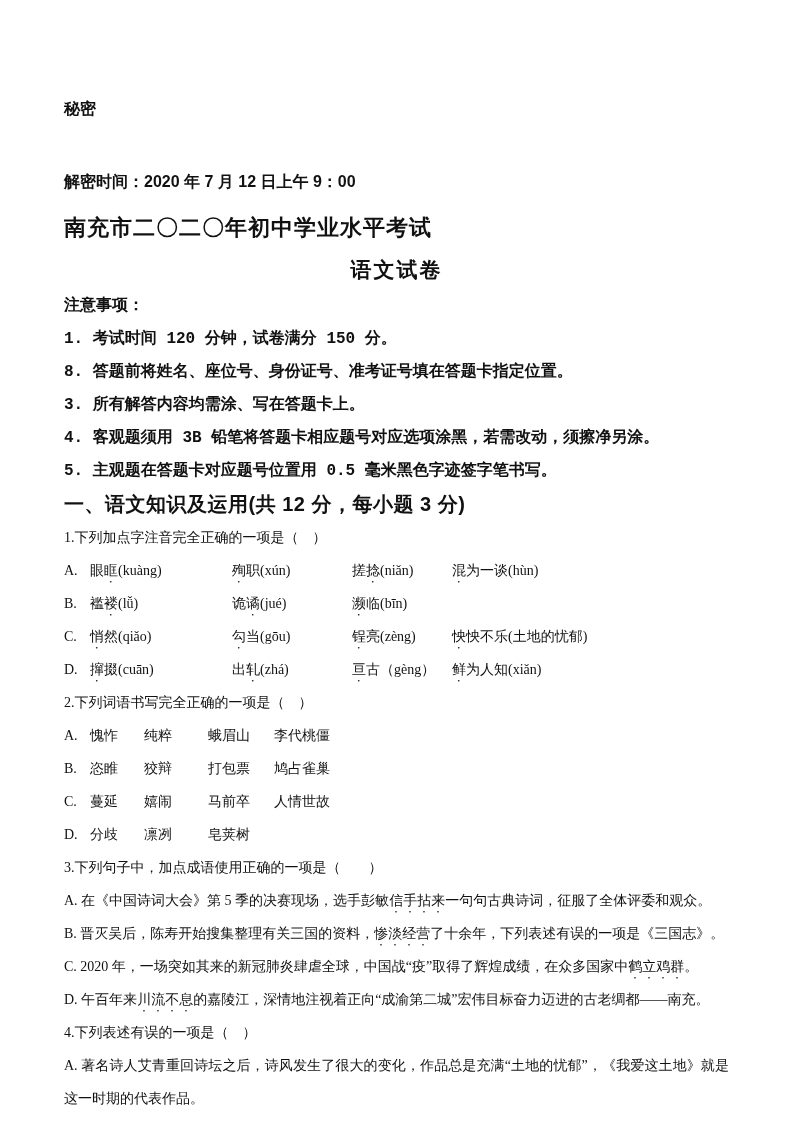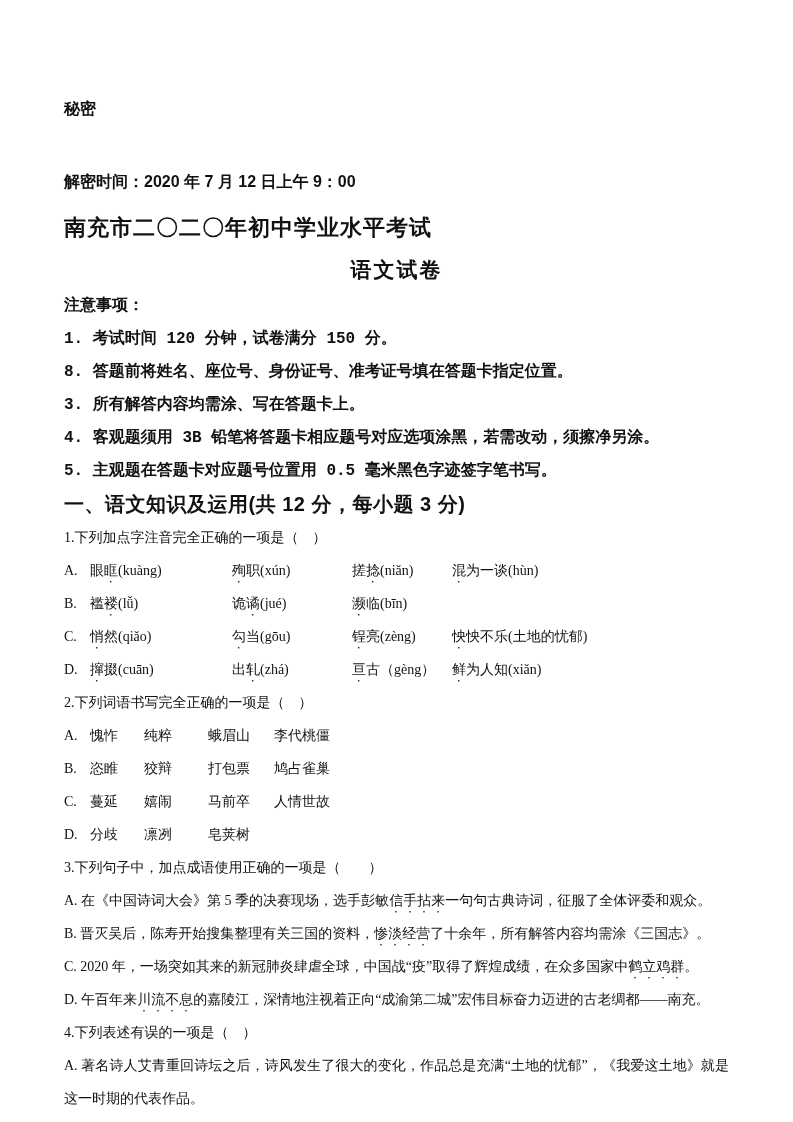--- a/index.html
+++ b/index.html
@@ -118,20 +118,20 @@
   </div>
   <div class="opt-grid grid-q2">
     <span>D.</span>
     <span>分歧</span>
     <span>凛冽</span>
     <span>皂荚树</span>
   </div>
 
   <div class="stem">3.下列句子中，加点成语使用正确的一项是（　　）</div>
   <div class="para"><span>A.  在《中国诗词大会》第 5 季的决赛现场，选手彭敏</span><span class="em-dot">信手拈来</span><span>一句句古典诗词，征服了全体评委和观众。</span></div>
-  <div class="para"><span>B.  晋灭吴后，陈寿开始搜集整理有关三国的资料，</span><span class="em-dot">惨淡经营</span><span>了十余年，所有解答内容均需涂《三国志》。</span></div>
+  <div class="para"><span>B.  晋灭吴后，陈寿开始搜集整理有关三国的资料，</span><span class="em-dot">惨淡经营</span><span>了十余年，下列表述有误的一项是《三国志》。</span></div>
   <div class="para"><span>C.  2020 年，一场突如其来的新冠肺炎肆虐全球，中国战“疫”取得了辉煌成绩，在众多国家中</span><span class="em-dot">鹤立鸡群</span><span>。</span></div>
   <div class="para"><span>D.  午百年来</span><span class="em-dot">川流不息</span><span>的嘉陵江，深情地注视着正向“成渝第二城”宏伟目标奋力迈进的古老绸都——南充。</span></div>
 
   <div class="stem">4.下列表述有误的一项是（　）</div>
   <div class="para">A.  著名诗人艾青重回诗坛之后，诗风发生了很大的变化，作品总是充满“土地的忧郁”，《我爱这土地》就是这一时期的代表作品。</div>
 
 </div>
 
 </body></html>

